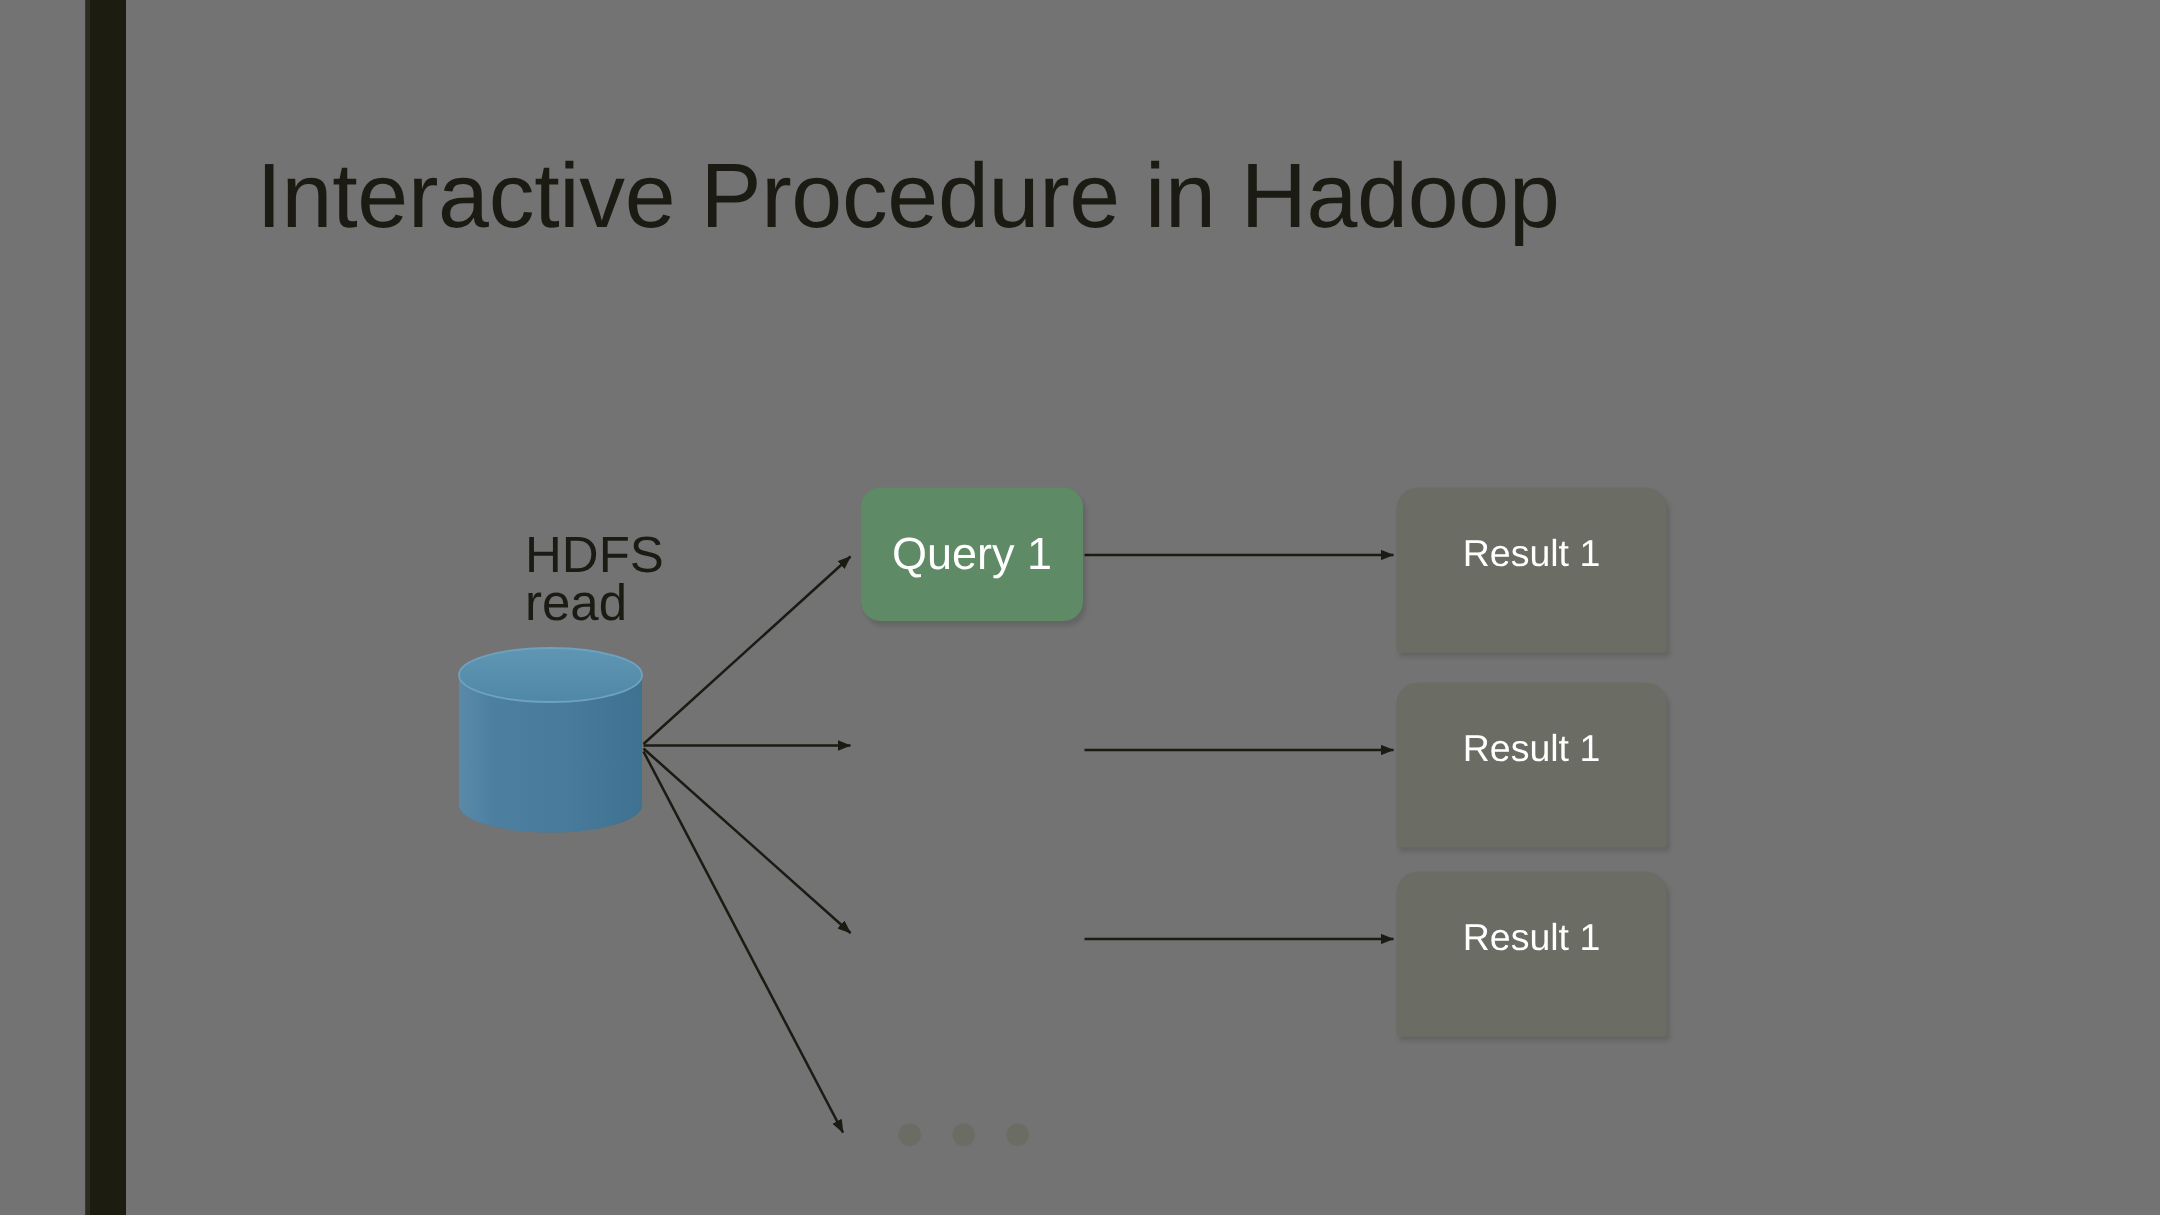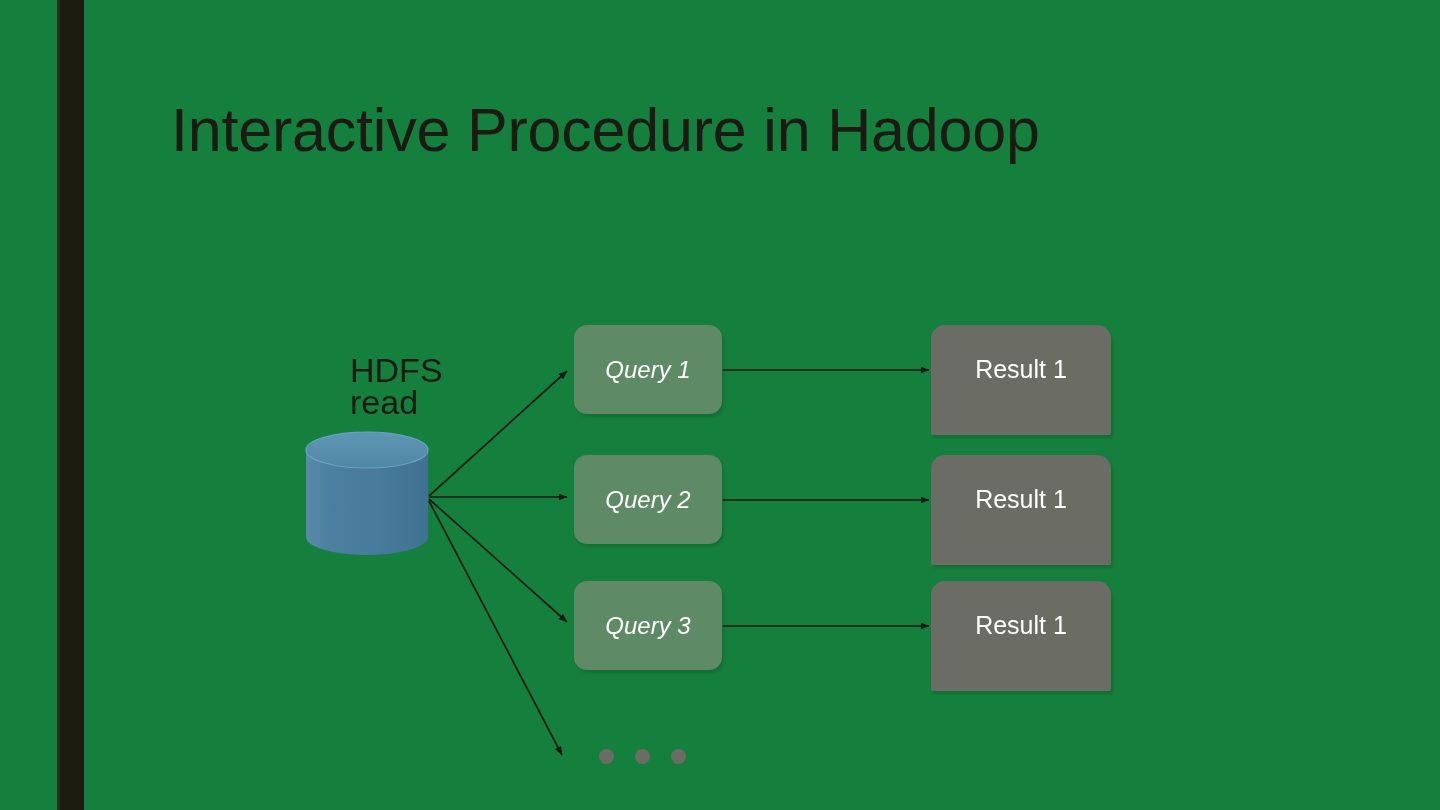--- a/index.html
+++ b/index.html
@@ -4,21 +4,21 @@
 <style>
   html, body {
     margin: 0;
     padding: 0;
     background: #efece4;
   }
   #slide {
     position: relative;
     width: 1440px;
     height: 810px;
-    background: #15803d;
+    background: #737373;
     overflow: hidden;
     font-family: "Liberation Sans", sans-serif;
   }
   
   #accent-bar {
     position: absolute;
     left: 57px;
     top: 0;
     width: 27px;
     height: 810px;
@@ -86,23 +86,22 @@
   }
   .query-box .box-text {
     position: absolute;
     left: 0;
     top: 0;
     width: 148px;
     height: 89px;
     display: flex;
     align-items: center;
     justify-content: center;
-    font-size: 24px;
+    font-size: 30px;
     color: #ffffff;
-    font-style: italic;
   }
   #query-box-1 { left: 574px; top: 325px; }
   #query-box-2 { left: 574px; top: 455px; }
   #query-box-3 { left: 574px; top: 581px; }
 
   
   .result-box {
     position: absolute;
     width: 180px;
     height: 110px;
@@ -193,26 +192,20 @@
 
 
   <div id="hdfs-read-label">
     <div>HDFS</div>
     <div>read</div>
   </div>
 
   <div class="query-box" id="query-box-1">
     <span class="box-text">Query 1</span>
   </div>
-  <div class="query-box" id="query-box-2">
-    <span class="box-text">Query 2</span>
-  </div>
-  <div class="query-box" id="query-box-3">
-    <span class="box-text">Query 3</span>
-  </div>
 
   <div class="result-box" id="result-box-1">
     <span class="box-text">Result 1</span>
   </div>
   <div class="result-box" id="result-box-2">
     <span class="box-text">Result 1</span>
   </div>
   <div class="result-box" id="result-box-3">
     <span class="box-text">Result 1</span>
   </div>

